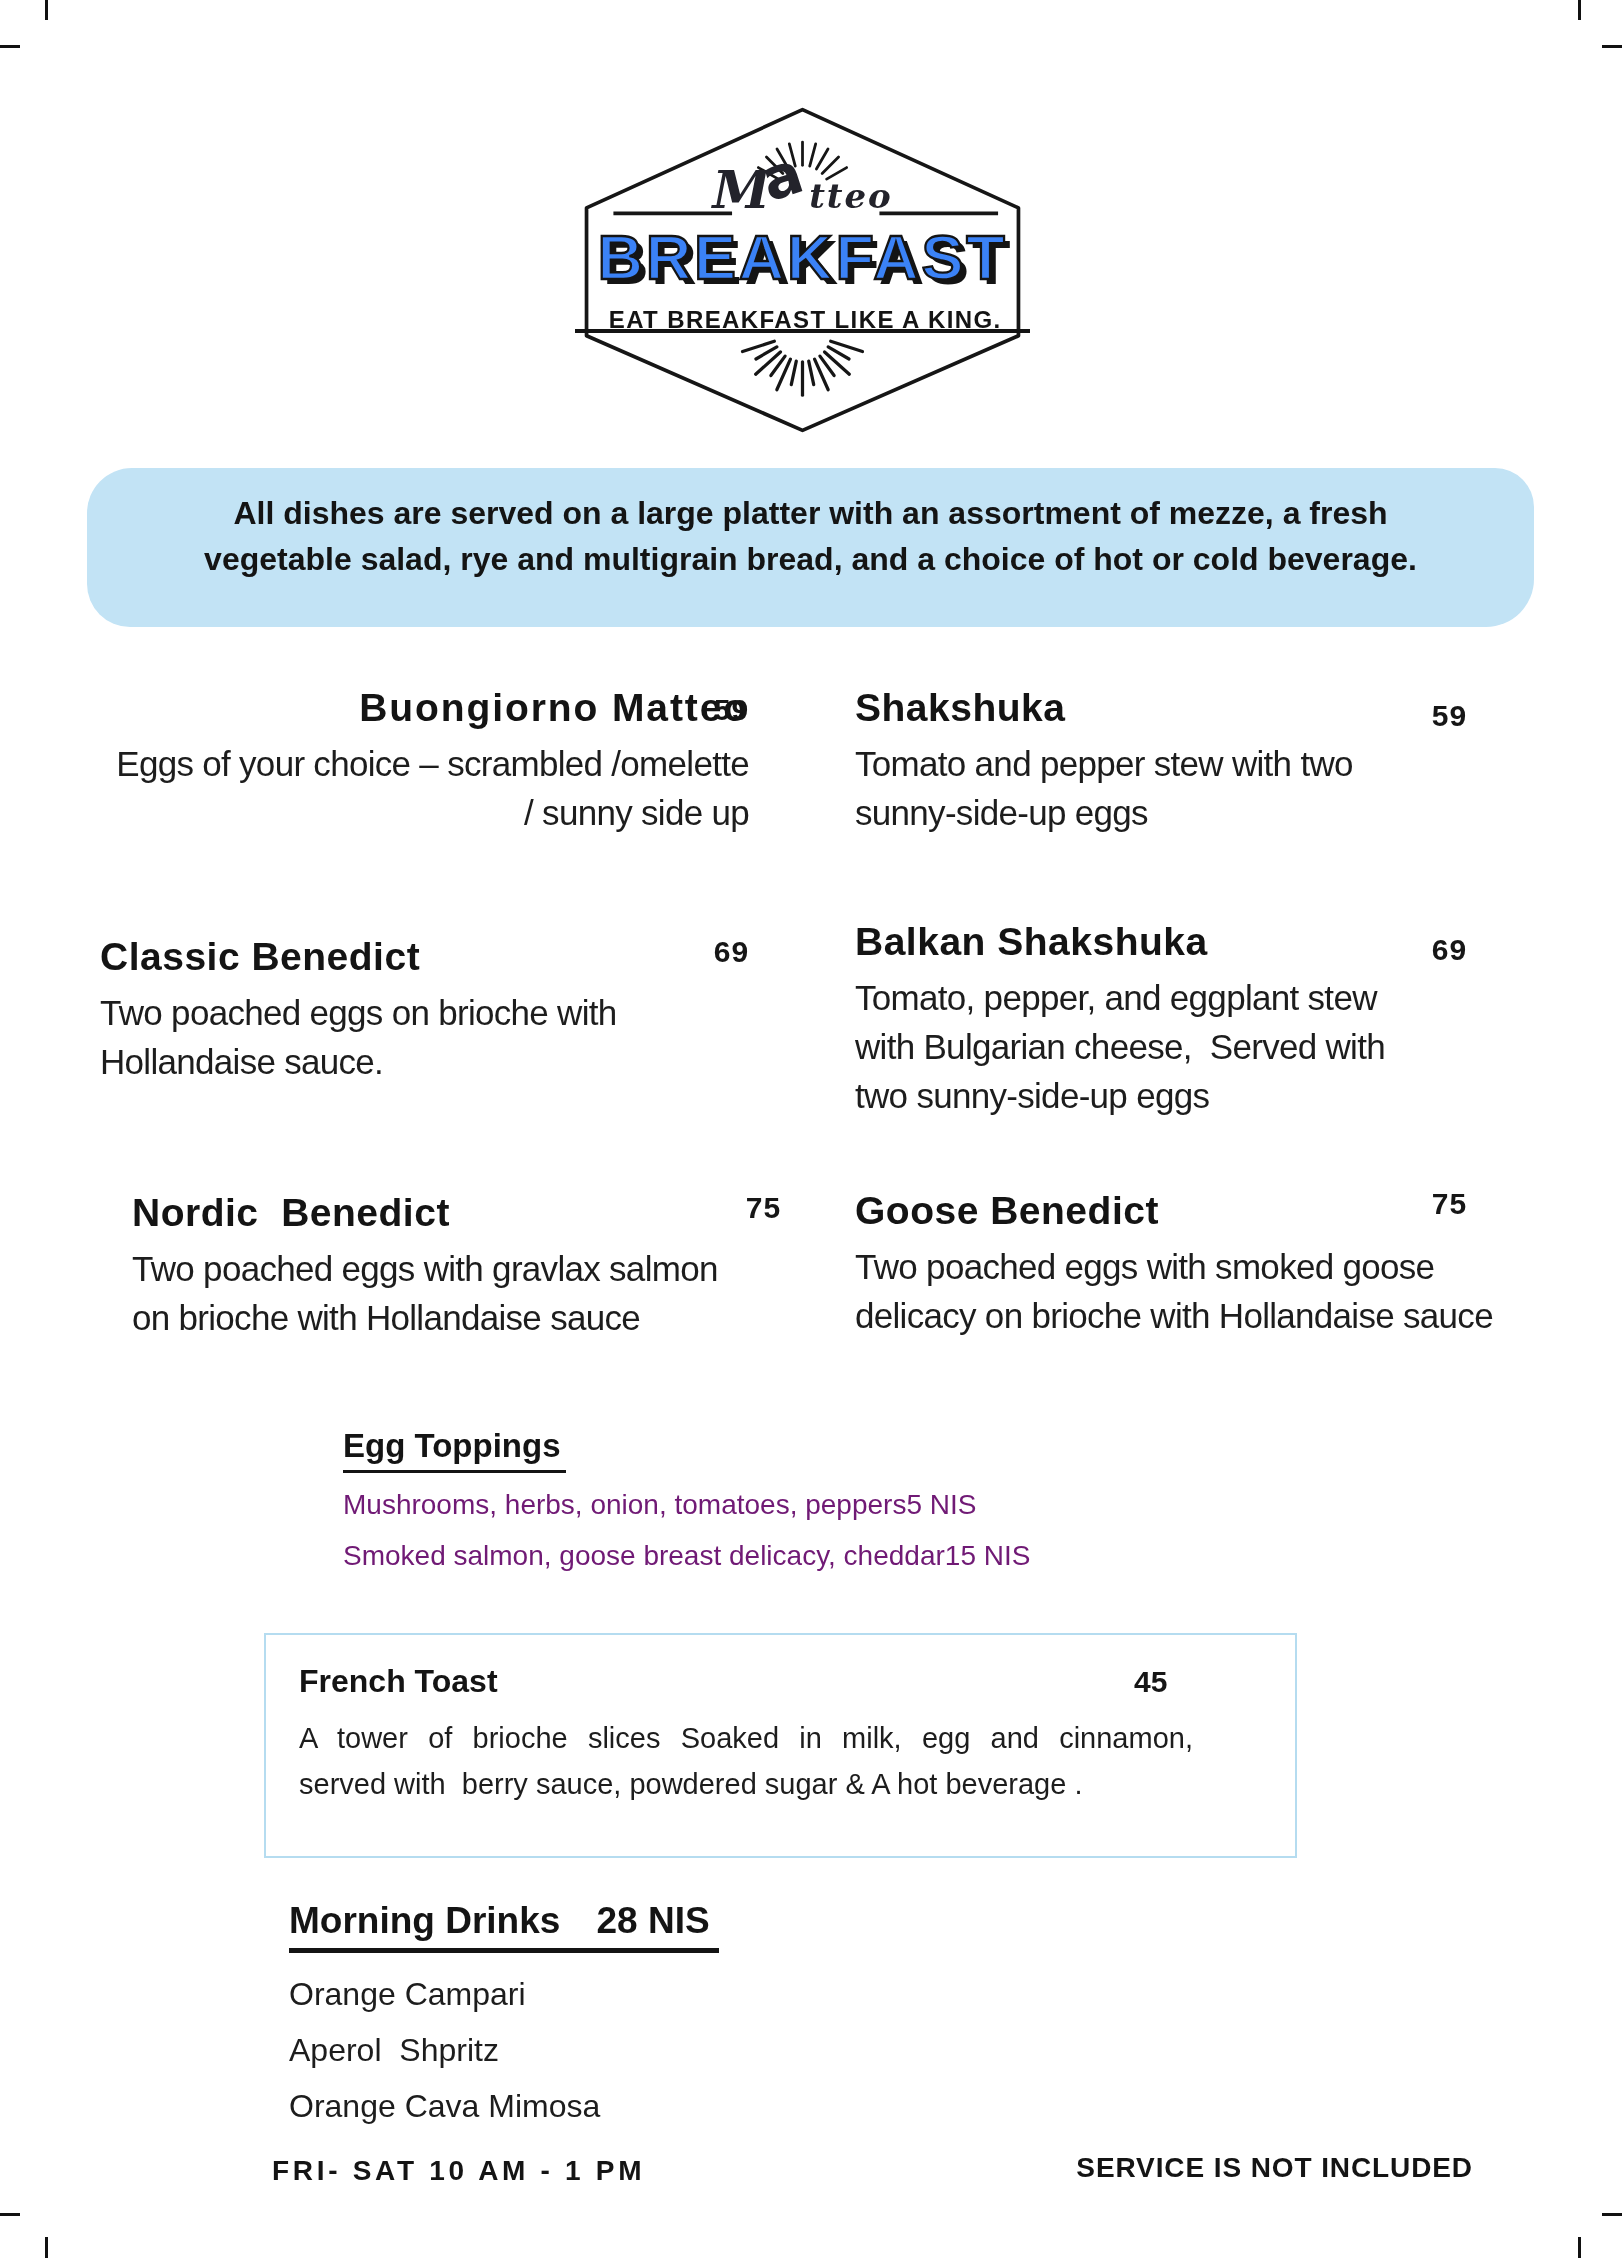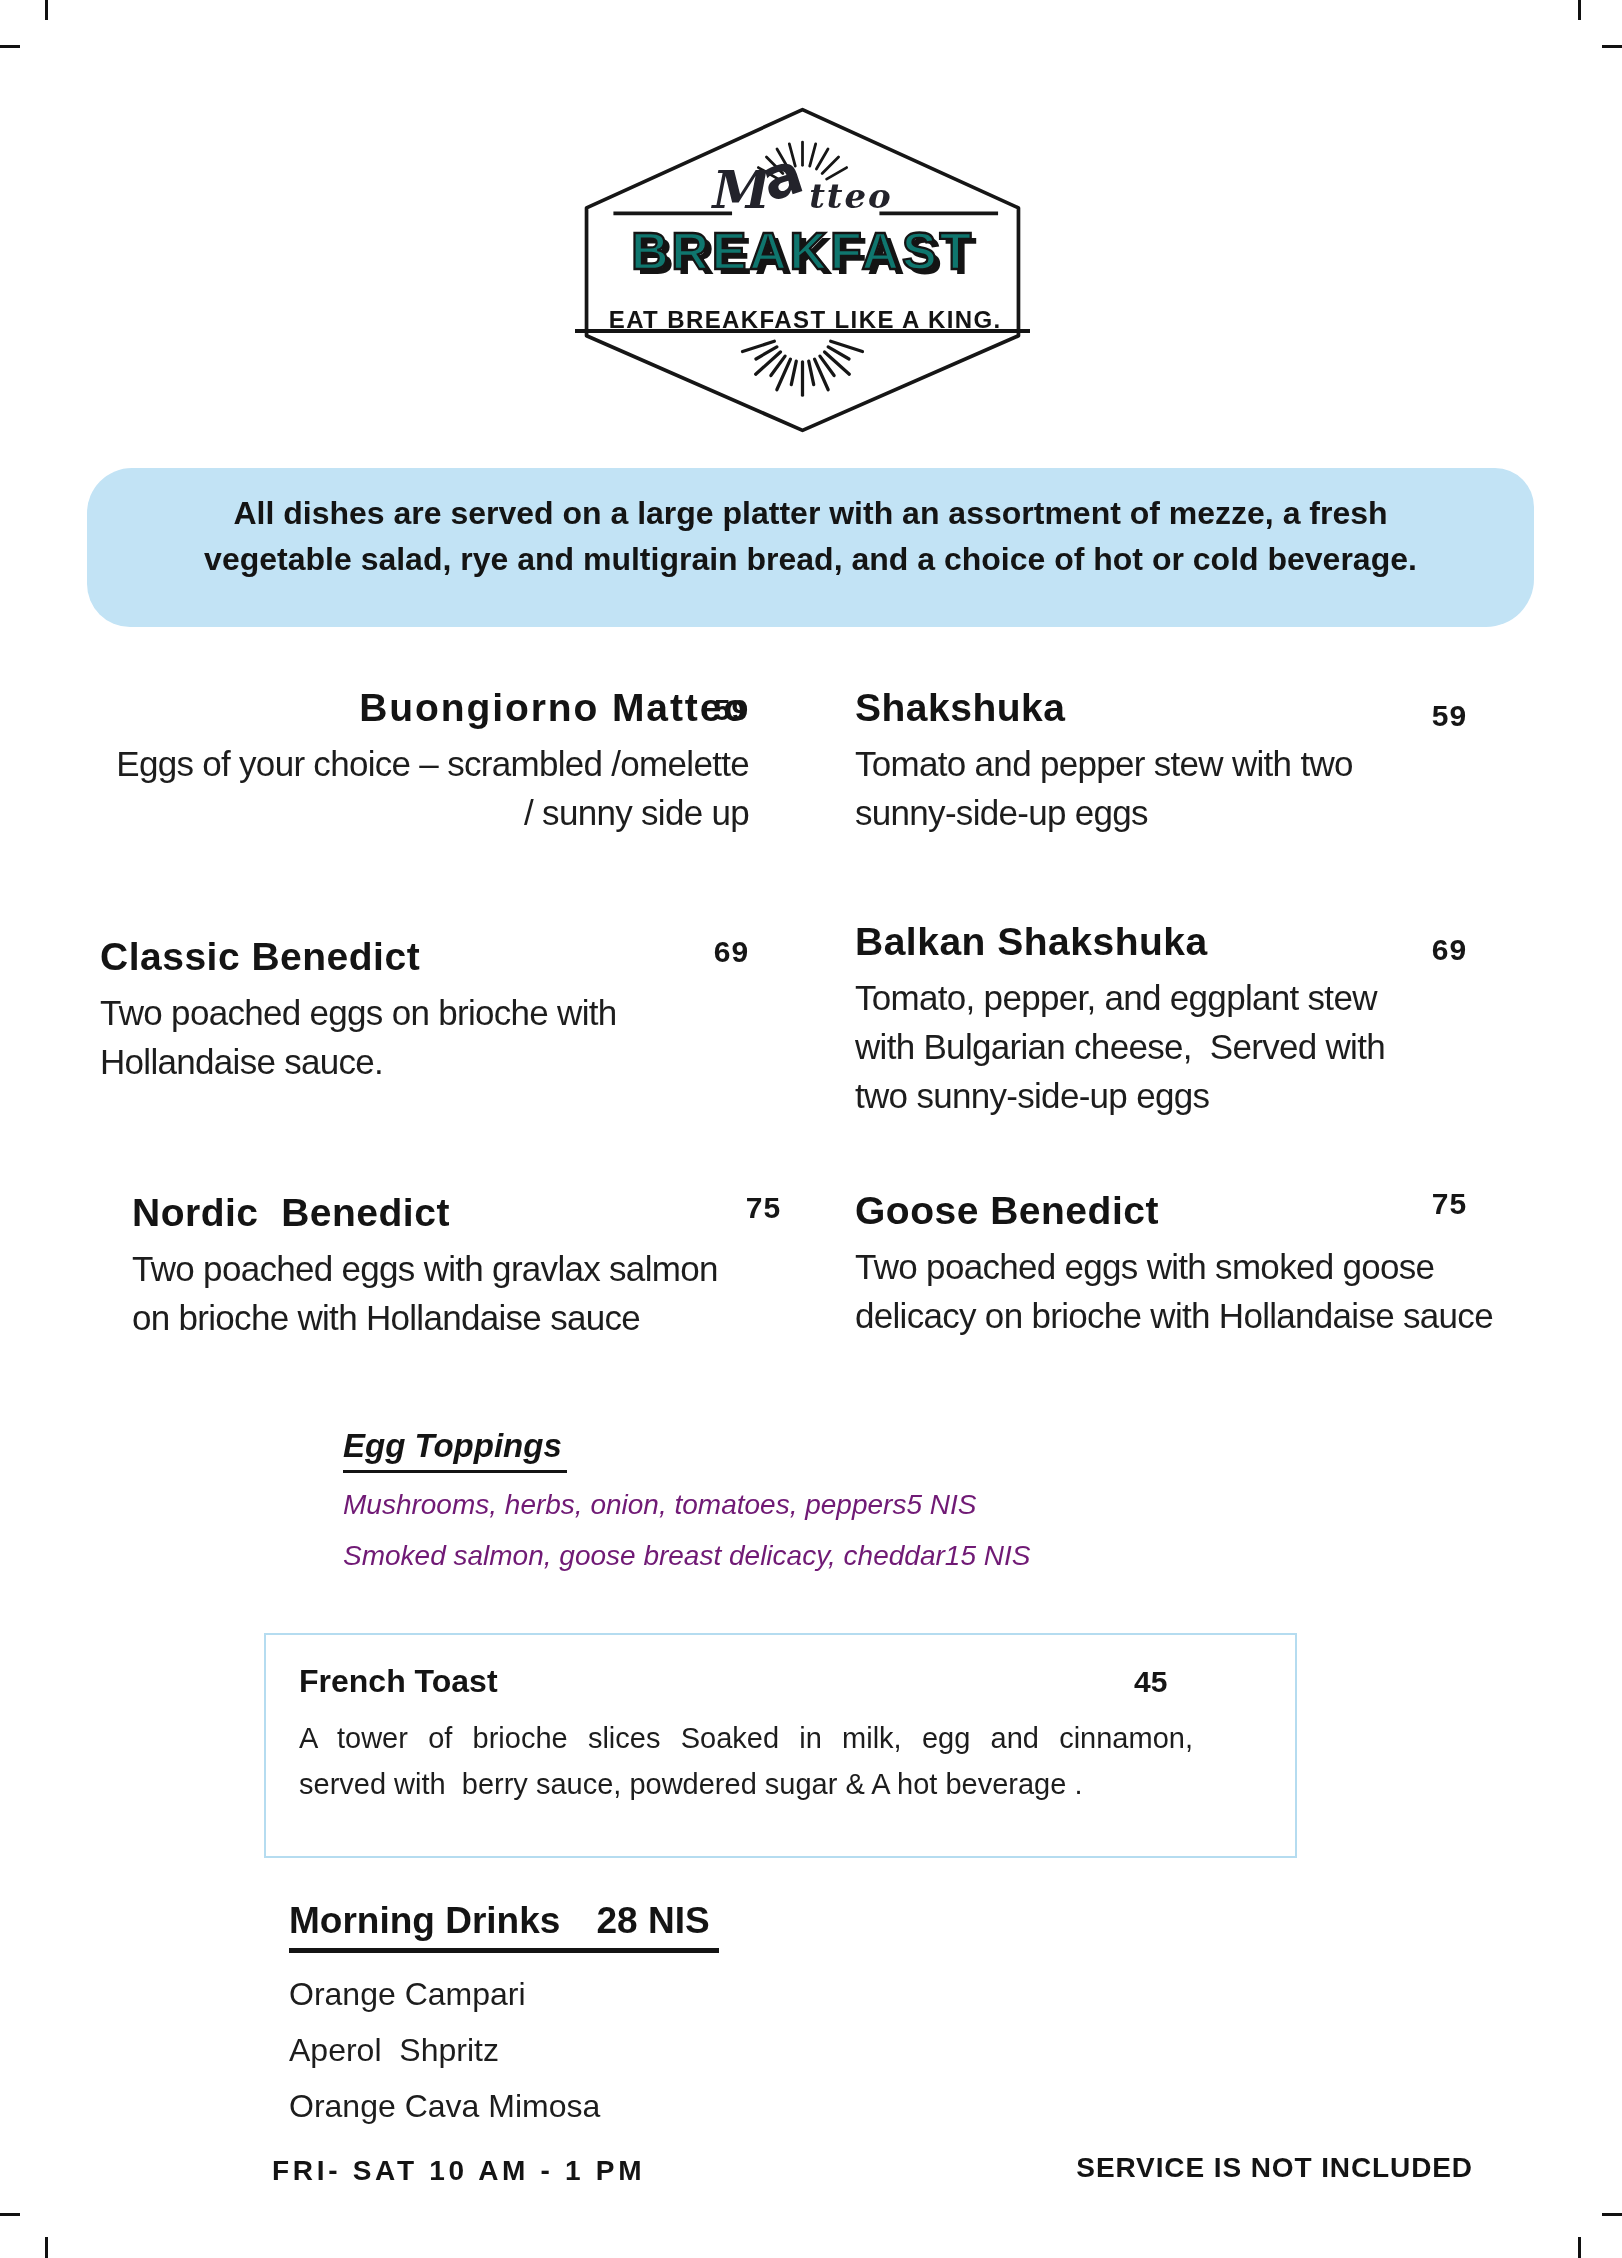--- a/index.html
+++ b/index.html
@@ -12,41 +12,41 @@
 
   
   .logo{position:absolute;left:568px;top:104px;width:469px;height:332px;}
   .logo svg{position:absolute;left:0;top:0;}
   .brand{position:absolute;left:0;right:0;top:50px;text-align:center;color:#23232b;}
   .brand-m{font-family:"DejaVu Serif", serif;font-style:italic;font-weight:700;font-size:52px;}
   .brand-a{display:inline-block;font-family:"DejaVu Sans", sans-serif;font-weight:800;font-size:58px;
            transform:rotate(-18deg) translate(-3.7px,-13px);}
   .brand-rest{font-family:"DejaVu Serif", serif;font-style:italic;font-weight:700;font-size:34px;letter-spacing:1.9px;}
   .logo-title{position:absolute;left:0;right:0;top:117px;text-align:center;
-              font-size:52px;font-weight:800;letter-spacing:2.8px;color:#0f766e;
+              font-size:63px;font-weight:800;letter-spacing:2.8px;color:#3b82f6;
               -webkit-text-stroke:2.3px #141414;text-shadow:5.6px 4.6px 0 #141414;}
   .tagline-line{position:absolute;left:7.4px;right:7.4px;top:225px;height:3.7px;background:#141414;}
   .logo-tagline{position:absolute;left:9.3px;right:4px;top:202px;text-align:center;
                 font-size:24px;font-weight:800;letter-spacing:1.4px;color:#141414;}
 
   
   .banner{position:absolute;left:87px;top:468px;width:1447px;height:159px;
           border-radius:45px 39px 48px 43px;padding-top:22px;box-sizing:border-box;text-align:center;}
   .banner-line{font-size:32px;font-weight:700;line-height:46px;color:#141414;}
 
   
   .menu-item{position:absolute;}
   .item-head{position:relative;}
   .item-name{font-size:39px;font-weight:700;letter-spacing:0.5px;line-height:48px;color:#141414;}
   .item-price{position:absolute;right:0;top:9.3px;font-size:30px;font-weight:700;letter-spacing:0.9px;}
   .item-desc{margin-top:7.4px;}
   .desc-line{font-size:35px;letter-spacing:-0.7px;line-height:49px;color:#1d1d1d;}
 
   
-  .toppings{position:absolute;left:343px;top:1427px;width:779px;font-style:italic;}
+  .toppings{position:absolute;left:343px;top:1427px;width:779px;}
   .toppings-title{display:inline-block;font-size:33px;font-weight:700;border-bottom:3.7px solid #141414;
                   padding:0 5.6px 4.6px 0;color:#141414;}
   .topping-row{display:flex;justify-content:flex-start;margin-top:13px;font-size:28px;line-height:38px;color:#701a75;}
 
   
   .ft-box{position:absolute;left:264px;top:1633px;width:1033px;height:225px;box-sizing:border-box;
           border:2.8px solid #b5dcf0;padding:28px 33px 0 33px;}
   .ft-head{position:relative;}
   .ft-name{font-size:32px;font-weight:700;color:#141414;}
   .ft-price{position:absolute;left:835px;top:1.9px;font-size:30px;font-weight:700;}

